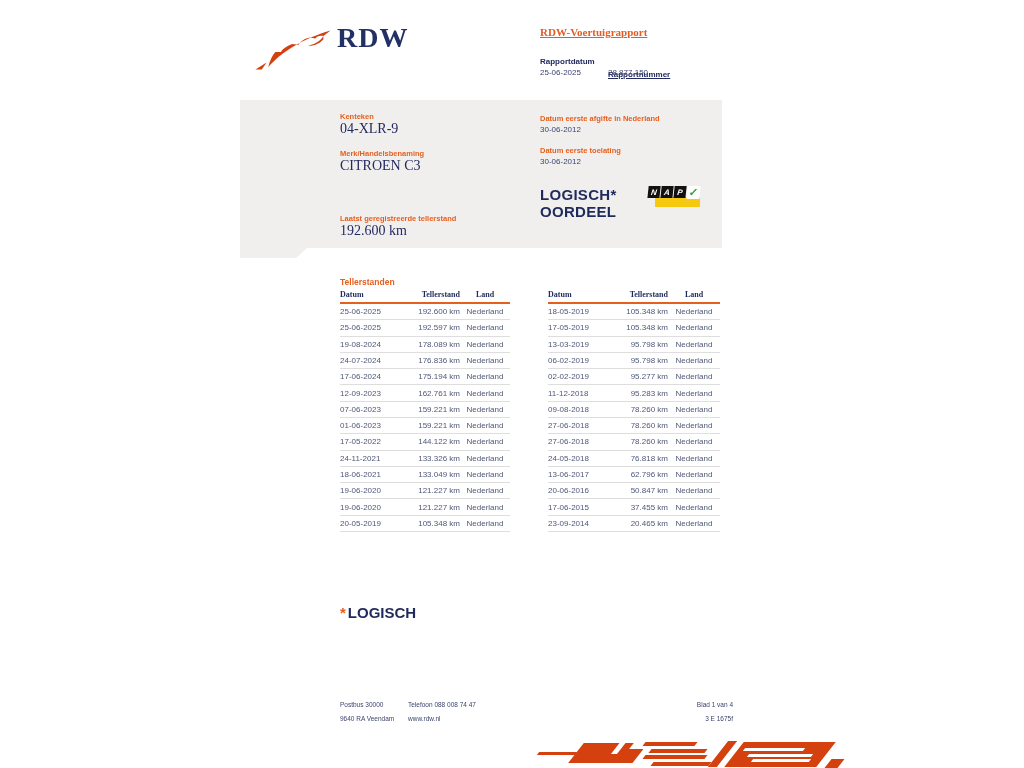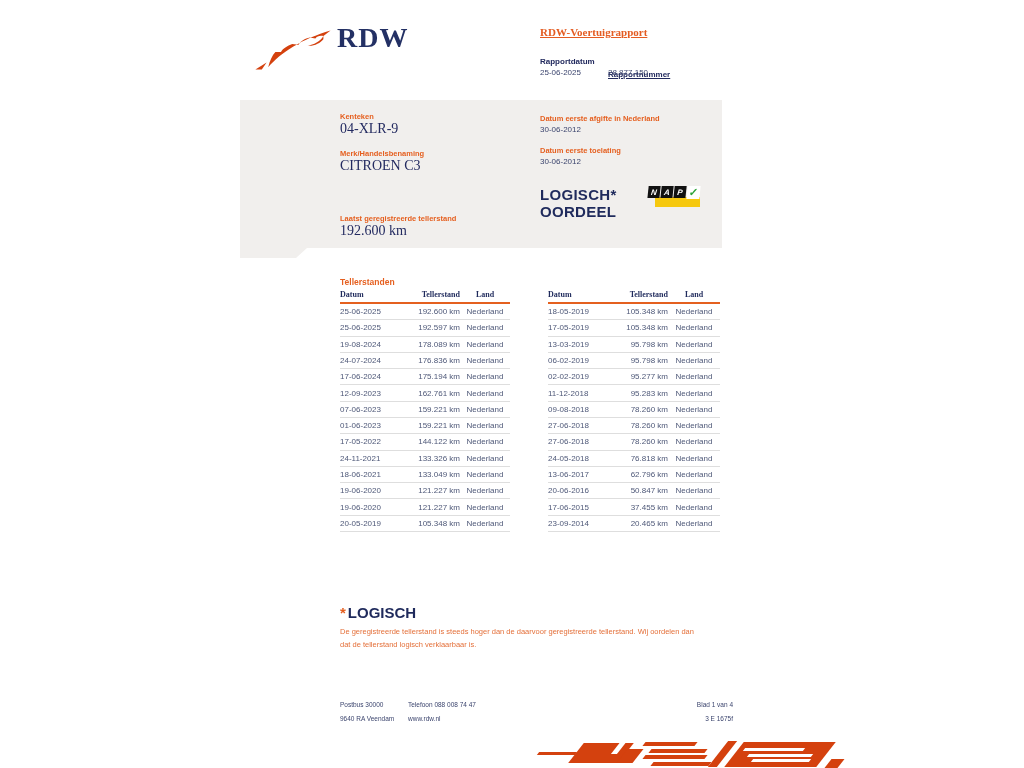--- a/index.html
+++ b/index.html
@@ -260,24 +260,20 @@
     <div class="trow">
       <div class="tcell c0">23-09-2014</div>
       <div class="tcell c1">20.465 km</div>
       <div class="tcell c2">Nederland</div>
     </div>
   </div>
 
 <div class="abs" style="left:340px; top:604px;">
   <div class="fn-head">
     <span class="fn-ast">*</span><span>LOGISCH</span>
-  </div>
-  <div class="fn-text">
-    <div>De geregistreerde tellerstand is steeds hoger dan de daarvoor geregistreerde tellerstand. Wij oordelen dan</div>
-    <div>dat de tellerstand logisch verklaarbaar is.</div>
   </div>
 </div>
 
 <div class="abs foot" style="left:340px; top:701px;">Postbus 30000</div>
 <div class="abs foot" style="left:340px; top:715px;">9640 RA Veendam</div>
 <div class="abs foot" style="left:408px; top:701px;">Telefoon 088 008 74 47</div>
 <div class="abs foot" style="left:408px; top:715px;">www.rdw.nl</div>
 <div class="abs foot" style="left:540px; top:701px; width:193px; text-align:right;">Blad 1 van 4</div>
 <div class="abs foot" style="left:540px; top:715px; width:193px; text-align:right;">3 E 1675f</div>
 

